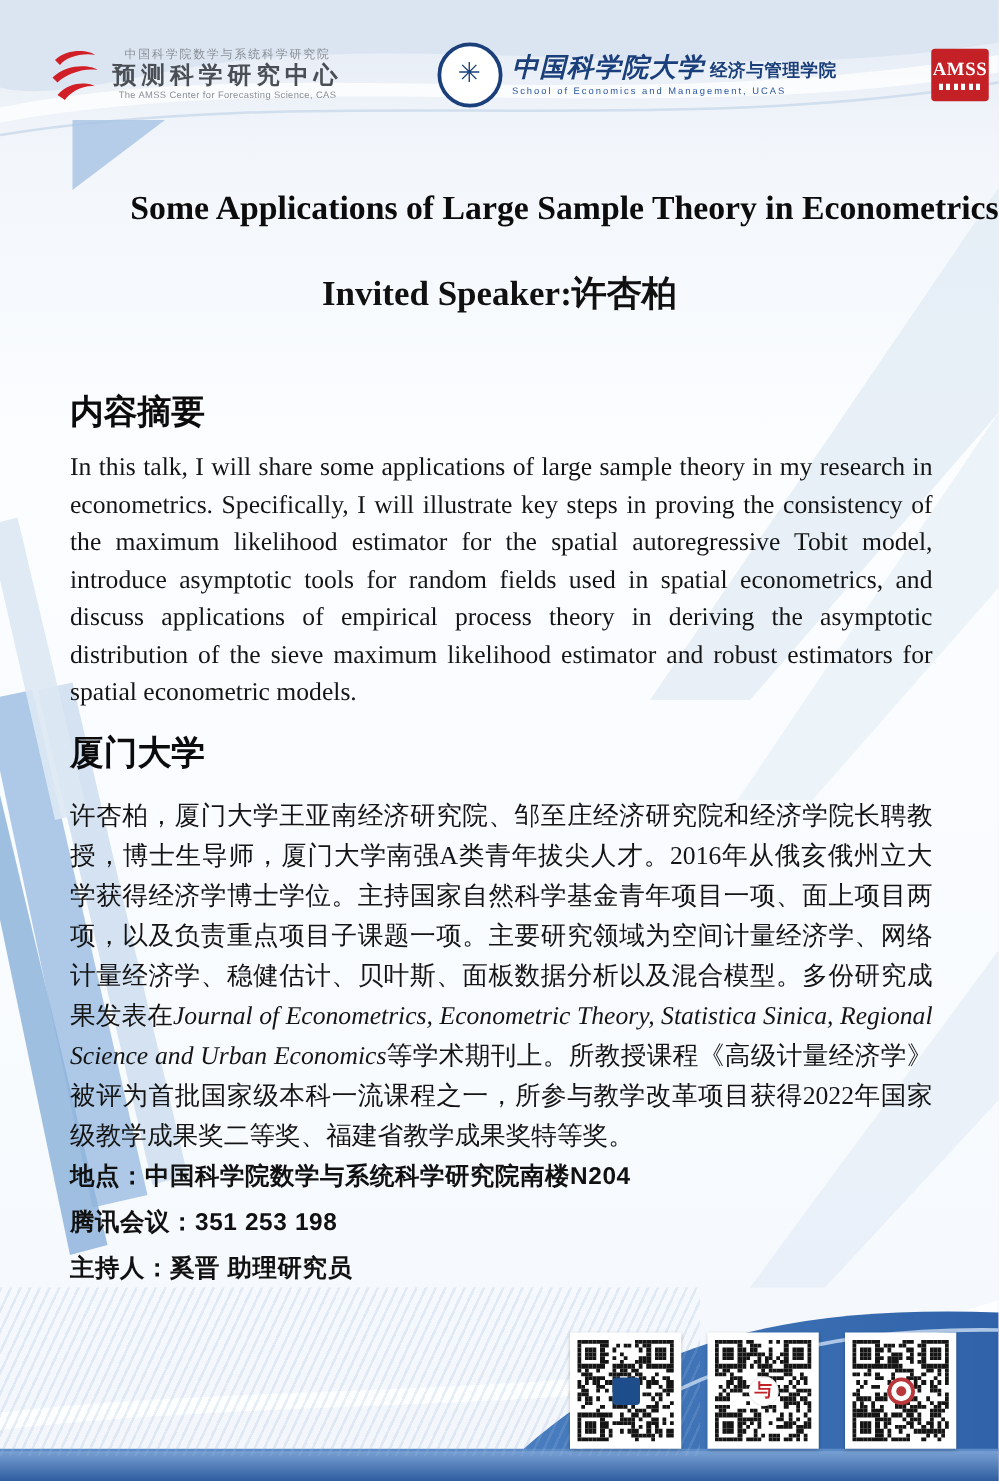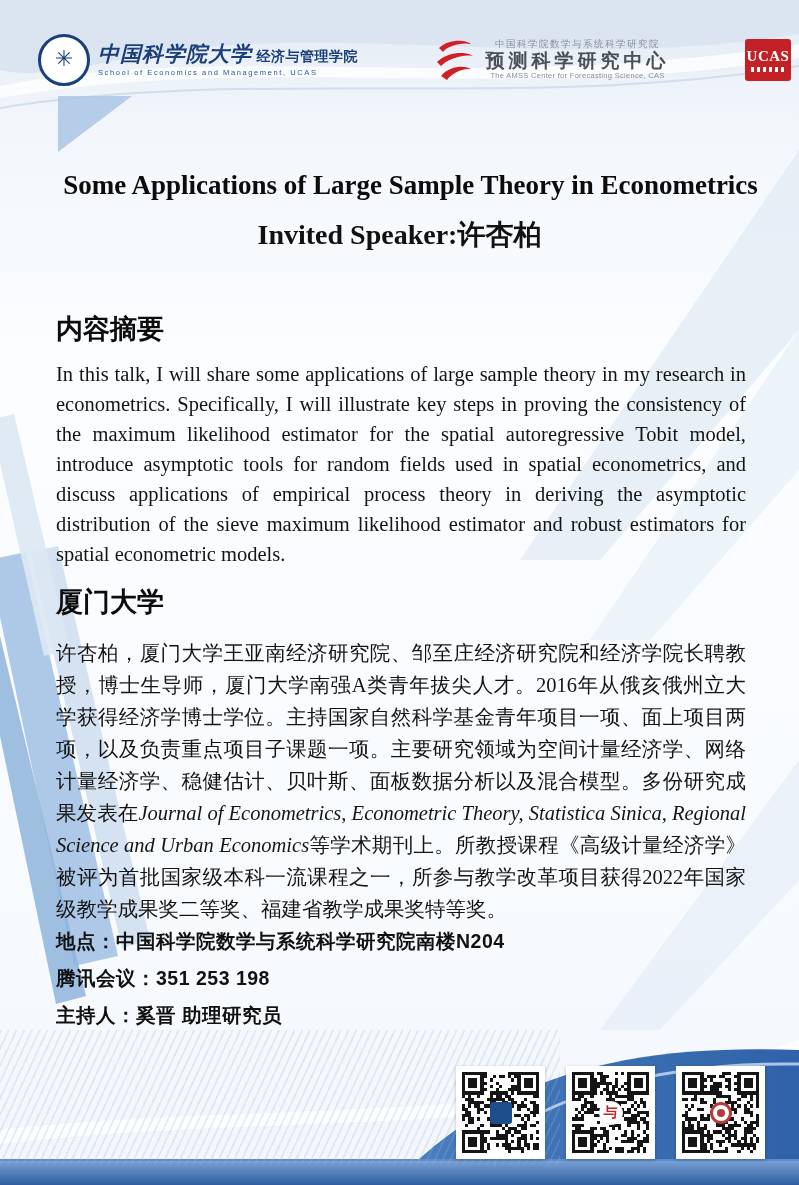--- a/index.html
+++ b/index.html
@@ -28,21 +28,21 @@
   .chow-emblem{width:46px;height:42px;background:#c42127;border-radius:3px;color:#fff;display:flex;flex-direction:column;align-items:center;justify-content:center;flex:0 0 auto;}
   .chow-emblem .chow-word{font-weight:bold;font-size:15px;letter-spacing:.5px;font-family:"Liberation Serif",serif;}
   .chow-emblem .chow-cols{width:34px;height:5px;background:repeating-linear-gradient(90deg,#fff 0 3px,#c42127 3px 6px);margin-top:2px;}
   .chow-text{line-height:1.2;}
   .chow-cn{color:#c42127;font-size:13.5px;font-weight:bold;font-style:italic;letter-spacing:.5px;font-family:"Liberation Serif",serif;}
   .chow-en{color:#c42127;font-size:7px;letter-spacing:.4px;font-family:"Liberation Serif",serif;}
 
   
   .title-cn{position:absolute;top:101px;left:0;right:0;text-align:center;
             font-size:35px;font-weight:bold;color:#1d4976;letter-spacing:1px;}
-  .title-en{position:absolute;top:170px;left:0;right:0;text-align:center;
+  .title-en{position:absolute;top:151px;left:0;right:0;text-align:right;
             font-size:27px;font-weight:bold;font-family:"Liberation Serif",serif;color:#0c0c0c;margin-left:22px;}
   .speaker1{position:absolute;top:216px;left:0;right:0;text-align:center;
             font-size:28px;font-weight:bold;font-family:"Liberation Serif",serif;}
   .speaker2{position:absolute;top:257px;left:0;right:0;text-align:center;
             font-size:27px;font-weight:600;font-family:"Liberation Serif",serif;}
 
   .sec-heading{position:absolute;left:56px;font-size:27px;font-weight:bold;color:#0c0c0c;}
   .h-abstract{top:311px;}
   .h-bio{top:584px;}
 
@@ -104,42 +104,42 @@
 
     <rect x="0" y="1160" width="799" height="25" fill="url(#gBand)"></rect>
     <path d="M0,1160 L799,1160" stroke="#5d8bc6" stroke-width="2"></path>
   </svg>
   <div class="pinstripes"></div>
 
   <div class="content">
 
     <div class="logo-row">
       <div class="logo">
-        <span class="ucas-emblem"></span>
-        <span class="ucas-text">
-          <span class="ucas-cn">中国科学院大学</span>
-          <span class="ucas-cn2">经济与管理学院</span>
-          <div class="ucas-en">School of Economics and Management, UCAS</div>
-        </span>
-      </div>
-      <div class="logo">
         <svg class="amss-mark" viewBox="0 0 44 48">
           <path d="M6,12 C16,2 34,4 38,8 C28,6 14,10 10,16 Z" fill="#d01f26"></path>
           <path d="M4,26 C16,14 36,16 40,20 C28,18 14,24 8,30 Z" fill="#d01f26"></path>
           <path d="M8,40 C18,28 34,30 38,33 C28,32 18,38 14,44 Z" fill="#d01f26"></path>
         </svg>
         <span class="amss-text">
           <div class="amss-cn-top">中国科学院数学与系统科学研究院</div>
           <div class="amss-cn-main">预测科学研究中心</div>
           <div class="amss-en">The AMSS Center for Forecasting Science, CAS</div>
         </span>
       </div>
       <div class="logo">
+        <span class="ucas-emblem"></span>
+        <span class="ucas-text">
+          <span class="ucas-cn">中国科学院大学</span>
+          <span class="ucas-cn2">经济与管理学院</span>
+          <div class="ucas-en">School of Economics and Management, UCAS</div>
+        </span>
+      </div>
+      <div class="logo">
         <span class="chow-emblem">
-          <span class="chow-word">UCAS</span>
+          <span class="chow-word">AMSS</span>
           <span class="chow-cols"></span>
         </span>
       </div>
     </div>
 
     <div class="title-en">Some Applications of Large Sample Theory in Econometrics</div>
     <div class="speaker1">Invited Speaker:许杏柏</div>
 
     <div class="sec-heading h-abstract">内容摘要</div>
     <div class="para p-abstract">In this talk, I will share some applications of large sample theory in my research in econometrics. Specifically, I will illustrate key steps in proving the consistency of the maximum likelihood estimator for the spatial autoregressive Tobit model, introduce asymptotic tools for random fields used in spatial econometrics, and discuss applications of empirical process theory in deriving the asymptotic distribution of the sieve maximum likelihood estimator and robust estimators for spatial econometric models.</div>

